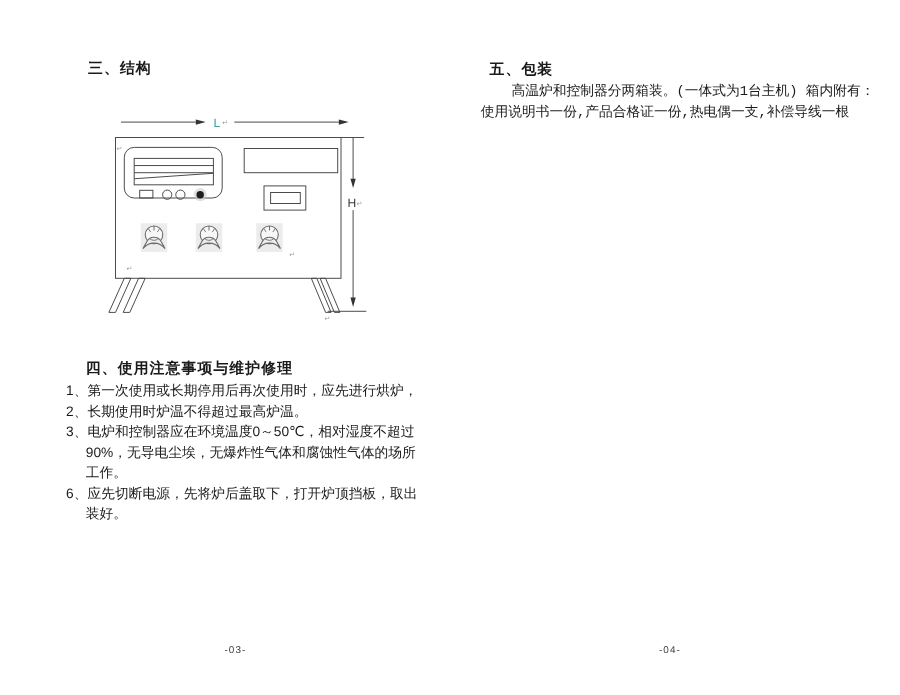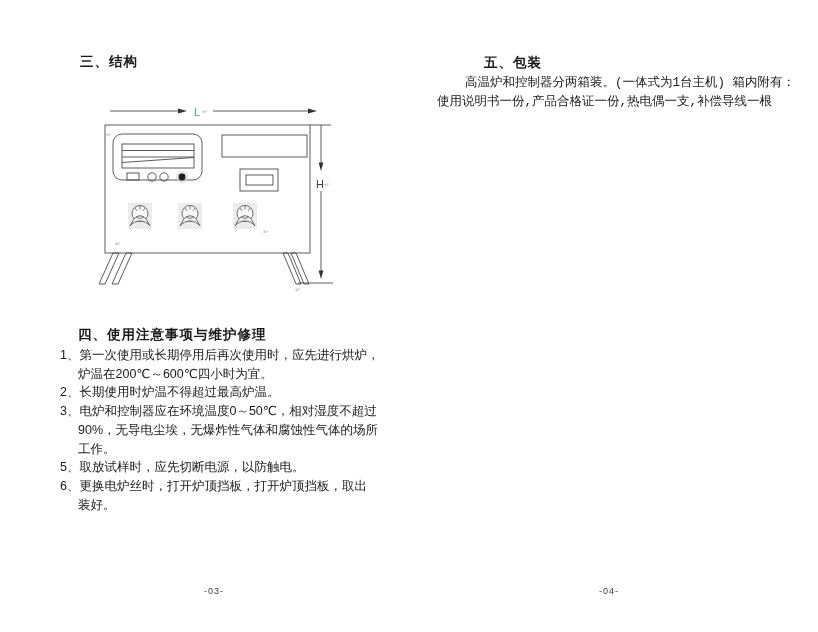--- a/index.html
+++ b/index.html
@@ -106,31 +106,29 @@
   <text x="16" y="44" font-size="6.5" fill="#9aa5b0">↵</text>
   <text x="25" y="153" font-size="6.5" fill="#9aa5b0">↵</text>
   <text x="173" y="141" font-size="6.5" fill="#9aa5b0">↵</text>
   <text x="205" y="199" font-size="6.5" fill="#9aa5b0">↵</text>
 </svg>
 
 <div class="abs sec-title" style="left:48px;top:326px;font-family:Liberation Serif, serif;">四、使用注意事项与维护修理</div>
 
 <div class="abs" style="left:48px;top:346px;width:350px;">
     <div class="note-line first"><span class="note-num">1、</span><span>第一次使用或长期停用后再次使用时，应先进行烘炉，</span></div>
-    <div class="note-line"><span>炉温在200℃～600℃四小时为宜。</span></div>
     <div class="note-line first"><span class="note-num">2、</span><span>长期使用时炉温不得超过最高炉温。</span></div>
     <div class="note-line first"><span class="note-num">3、</span><span>电炉和控制器应在环境温度0～50℃，相对湿度不超过</span></div>
     <div class="note-line"><span>90%，无导电尘埃，无爆炸性气体和腐蚀性气体的场所</span></div>
     <div class="note-line"><span>工作。</span></div>
-    <div class="note-line first"><span class="note-num">5、</span><span>取放试样时，应先切断电源，以防触电。</span></div>
-    <div class="note-line first"><span class="note-num">6、</span><span>更换电炉丝时，打开炉顶挡板，打开炉顶挡板，取出</span></div>
+    <div class="note-line first"><span class="note-num">6、</span><span>应先切断电源，先将炉后盖取下，打开炉顶挡板，取出</span></div>
     <div class="note-line"><span>装好。</span></div>
   </div>
 
 <div class="abs pagenum" style="left:184px;top:586px;">-03-</div>
 
-<div class="abs sec-title" style="left:454px;top:54px;">五、包装</div>
+<div class="abs sec-title" style="left:415px;top:54px;">五、包装</div>
 
 <div class="abs body-text indent1" style="left:437px;top:74px;">高温炉和控制器分两箱装。(一体式为1台主机) 箱内附有：</div>
 
 <div class="abs body-text" style="left:437px;top:93px;">使用说明书一份,产品合格证一份,热电偶一支,补偿导线一根</div>
 
 <div class="abs pagenum" style="left:579px;top:586px;">-04-</div>
 
 </body></html>

